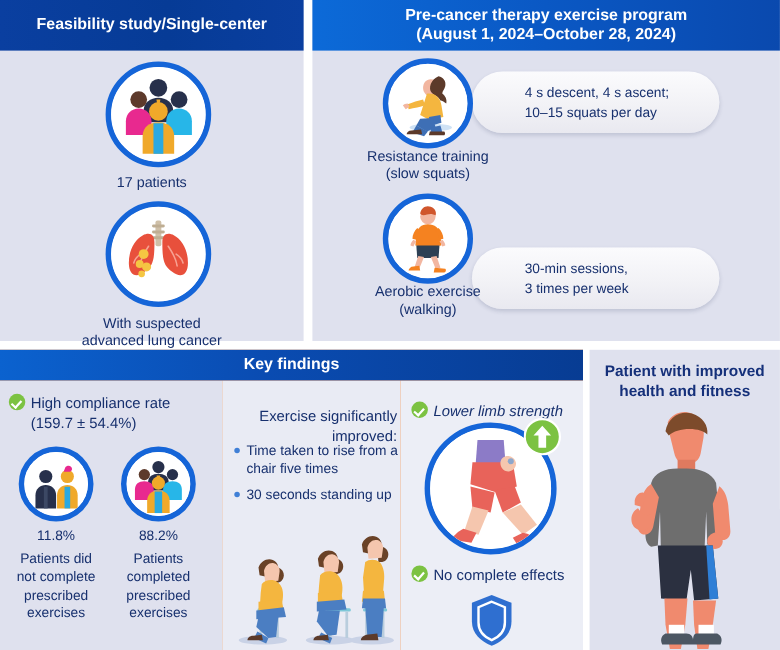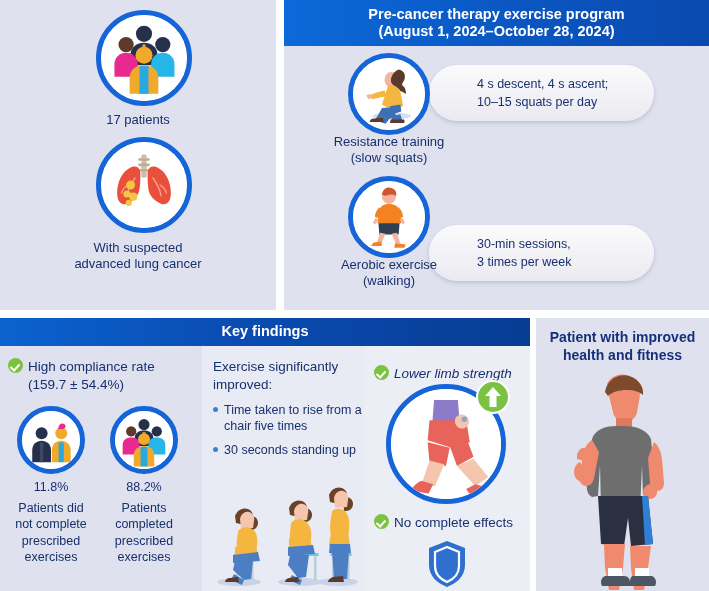--- a/index.html
+++ b/index.html
@@ -103,20 +103,21 @@
     content:"";position:absolute;left:0;top:5px;width:5px;height:5px;
     border-radius:50%;background:#3f7fd6;
   }
 </style>
 </head>
 <body>
 
 <div class="infographic">
 
   <div class="panel" id="panel-feasibility">
+    <div class="panel-header">Feasibility study/Single-center</div>
     <div class="panel-body">
 
       <div class="circ" style="left:96px;top:10px;width:96px;height:96px;">
         <svg viewBox="0 0 96 96" width="100%" height="100%" aria-hidden="true">
           <circle cx="48" cy="48" r="48" fill="#ffffff"></circle>
 
           <circle cx="48" cy="21" r="9" fill="#27304b"></circle>
           <path d="M33 44c0-8 7-13 15-13s15 5 15 13v12H33z" fill="#27304b"></path>
           <path d="M46 33h4l-2 12z" fill="#f0a92a"></path>
 
@@ -276,21 +277,21 @@
         </div>
         <div class="statline" style="left:99px;top:154px;width:90px;">
           <div>Patients</div>
           <div>completed</div>
           <div>prescribed</div>
           <div>exercises</div>
         </div>
       </div>
 
       <div class="fcol" id="fcol-exercise">
-        <div style="position:absolute;left:11px;top:12px;width:148px;color:#17306e;font-size:13.5px;line-height:1.3;">
+        <div style="position:absolute;left:11px;top:24px;width:148px;color:#17306e;font-size:13.5px;line-height:1.3;text-align:right;">
           <div>Exercise significantly</div>
           <div>improved:</div>
         </div>
         <ul class="bullet-list" style="position:absolute;left:11px;top:56px;width:150px;">
           <li>Time taken to rise from a chair five times</li>
           <li>30 seconds standing up</li>
         </ul>
         <div style="position:absolute;left:2px;top:135px;width:160px;height:110px;">
           <svg viewBox="0 0 160 110" width="100%" height="100%" aria-hidden="true">
 

